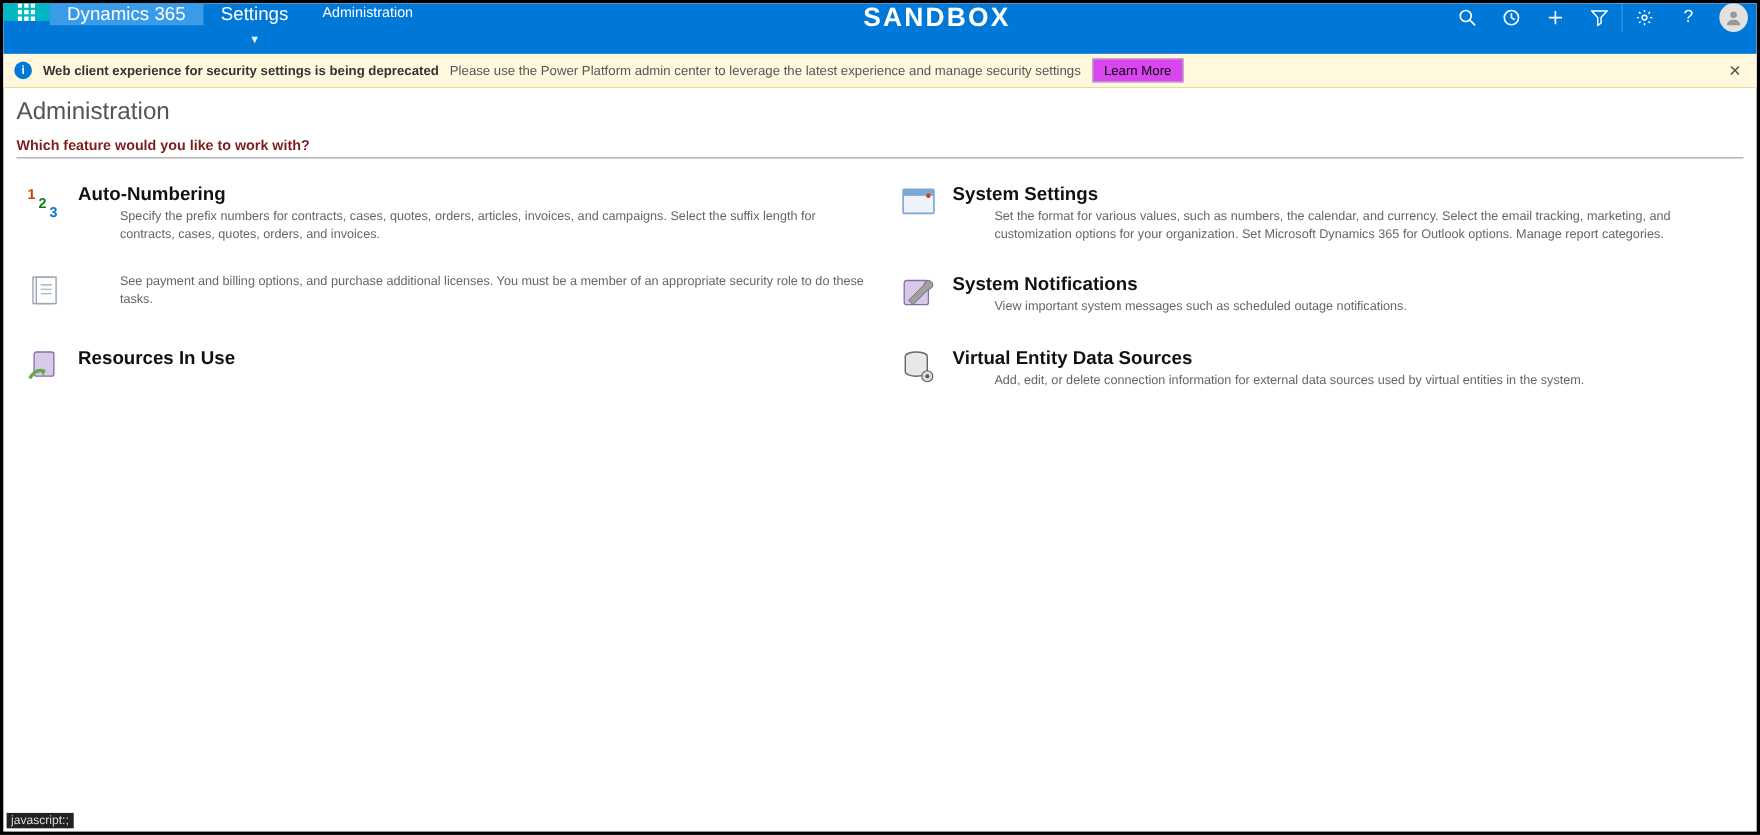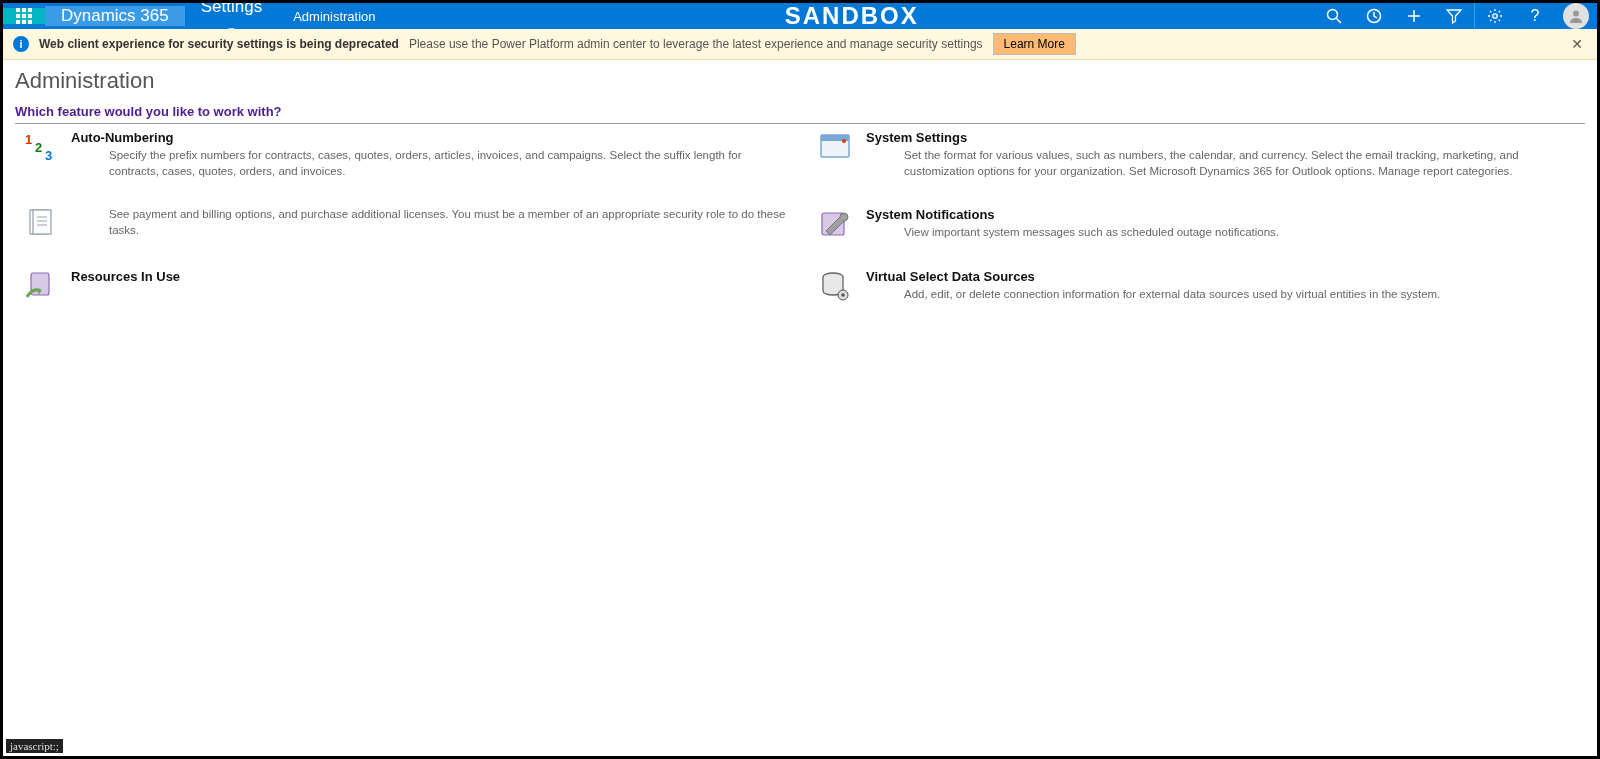--- a/index.html
+++ b/index.html
@@ -1,55 +1,55 @@
 <!DOCTYPE html>
 <html><head>
 <meta charset="utf-8">
 <style>
   * { box-sizing: border-box; margin: 0; padding: 0; }
   html, body { width: 100%; height: 100%; font-family: "Segoe UI", Arial, sans-serif; font-size: 13px; color: #333; background: #fff; }
   body { border: 3px solid #000; display: flex; flex-direction: column; height: 759px; width: 1600px; position: relative; }
 
   
-  .topnav { background: #0078d7; color: #fff; height: 26px; display: flex; align-items: center; }
+  .topnav { background: #0078d7; color: #fff; height: 46px; display: flex; align-items: flex-start; }
   .topnav .waffle { background: #00b7c3; width: 42px; display: flex; align-items: center; justify-content: center; cursor: pointer; }
   .topnav .brand { background: #3a9be8; padding: 0 16px; display: flex; align-items: center; font-size: 17px; font-weight: 400; cursor: pointer; }
   .topnav .area { padding: 0 16px; display: flex; align-items: center; font-size: 17px; cursor: pointer; gap: 8px; flex-direction: column; }
   .topnav .chev { font-size: 10px; opacity: 0.9; }
   .topnav .divider { width: 1px; background: rgba(255,255,255,0.25); }
   .topnav .breadcrumb { padding: 0 14px; display: flex; align-items: center; font-size: 13px; cursor: pointer; }
   .topnav .spacer { flex: 1; display: flex; align-items: center; justify-content: center; }
   .topnav .env { font-size: 24px; font-weight: 700; letter-spacing: 2px; color: #fff; }
   .topnav .actions { display: flex; align-items: stretch; }
   .topnav .iconbtn { width: 40px; display: flex; align-items: center; justify-content: center; cursor: pointer; }
   .topnav .avatar { width: 42px; display:flex; align-items:center; justify-content:center; cursor:pointer; }
   .topnav .avatar .circle { width: 26px; height: 26px; border-radius: 50%; background: #e1e1e1; display:flex; align-items:center; justify-content:center; }
   .topnav svg { fill: #fff; }
 
   
   .notif { background: #fff8df; border-bottom: 1px solid #e8dca0; display: flex; align-items: center; padding: 4px 10px; font-size: 12px; color: #333; gap: 10px; position: relative; }
   .notif .info-icon { width: 16px; height: 16px; border-radius: 50%; background: #0078d7; color: #fff; display:flex; align-items:center; justify-content:center; font-size:11px; font-weight:bold; }
   .notif .bold { font-weight: 600; }
   .notif .msg { color: #555; }
-  .notif .learn { background: #fdba74; border: 1px solid #bbb; padding: 3px 10px; font-size: 12px; cursor: pointer; }
+  .notif .learn { background: #d946ef; border: 1px solid #bbb; padding: 3px 10px; font-size: 12px; cursor: pointer; }
   .notif .close { position:absolute; right: 10px; top: 50%; transform: translateY(-50%); cursor: pointer; font-size: 14px; color:#555; padding:4px;}
 
   
   .content { padding: 8px 12px 12px 12px; flex: 1; overflow: auto; }
   .page-title { font-size: 22px; font-weight: 400; color: #555; margin-bottom: 10px; }
-  .prompt { font-size: 13px; font-weight: 600; color: #4c1d95; padding-bottom: 4px; border-bottom: 1px solid #999; margin-bottom: 0; }
+  .prompt { font-size: 13px; font-weight: 600; color: #7f1d1d; padding-bottom: 4px; border-bottom: 1px solid #999; margin-bottom: 17px; }
 
   .grid { display: grid; grid-template-columns: 1fr 1fr; column-gap: 20px; }
   .tile { display:flex; gap: 14px; padding: 6px 0 22px 8px; cursor: pointer; }
   .tile .ticon { width: 34px; height: 34px; flex-shrink: 0; }
-  .tile .thead { font-size: 13px; font-weight: 600; color: #111; margin-bottom: 3px; }
+  .tile .thead { font-size: 17px; font-weight: 600; color: #111; margin-bottom: 3px; }
   .tile .tdesc { font-size: 11.5px; color: #666; line-height: 1.35; margin-left: 38px; }
 
   
-  .status { position: absolute; left: 3px; bottom: 3px; background: #222; color: #ddd; font-size: 11px; padding: 1px 4px; font-family: Liberation Serif, serif; }
+  .status { position: absolute; left: 3px; bottom: 3px; background: #222; color: #ddd; font-size: 11px; padding: 1px 4px; font-family: Liberation Sans, sans-serif; }
 </style>
 </head>
 <body>
 
 <div class="topnav">
   <div class="waffle">
     <svg width="16" height="16" viewBox="0 0 16 16">
       <rect x="0" y="0" width="4" height="4"></rect>
         <rect x="6" y="0" width="4" height="4"></rect>
         <rect x="12" y="0" width="4" height="4"></rect>
@@ -204,21 +204,21 @@
     <div class="tile">
       <div class="ticon">
         <svg viewBox="0 0 34 34">
             <ellipse cx="15" cy="8" rx="10" ry="4" fill="#e8e8e8" stroke="#666" stroke-width="1.3"></ellipse>
             <path d="M5 8v14c0 2.2 4.5 4 10 4s10-1.8 10-4V8" fill="#e8e8e8" stroke="#666" stroke-width="1.3"></path>
             <circle cx="25" cy="26" r="5" fill="#ddd" stroke="#555" stroke-width="1"></circle>
             <circle cx="25" cy="26" r="1.8" fill="#555"></circle>
           </svg>
       </div>
       <div>
-        <div class="thead">Virtual Select Data Sources</div>
+        <div class="thead">Virtual Entity Data Sources</div>
         <div class="tdesc">Add, edit, or delete connection information for external data sources used by virtual entities in the system.</div>
       </div>
     </div>
 
     <div></div>
   </div>
 </div>
 
 <div class="status">javascript:;</div>
 

